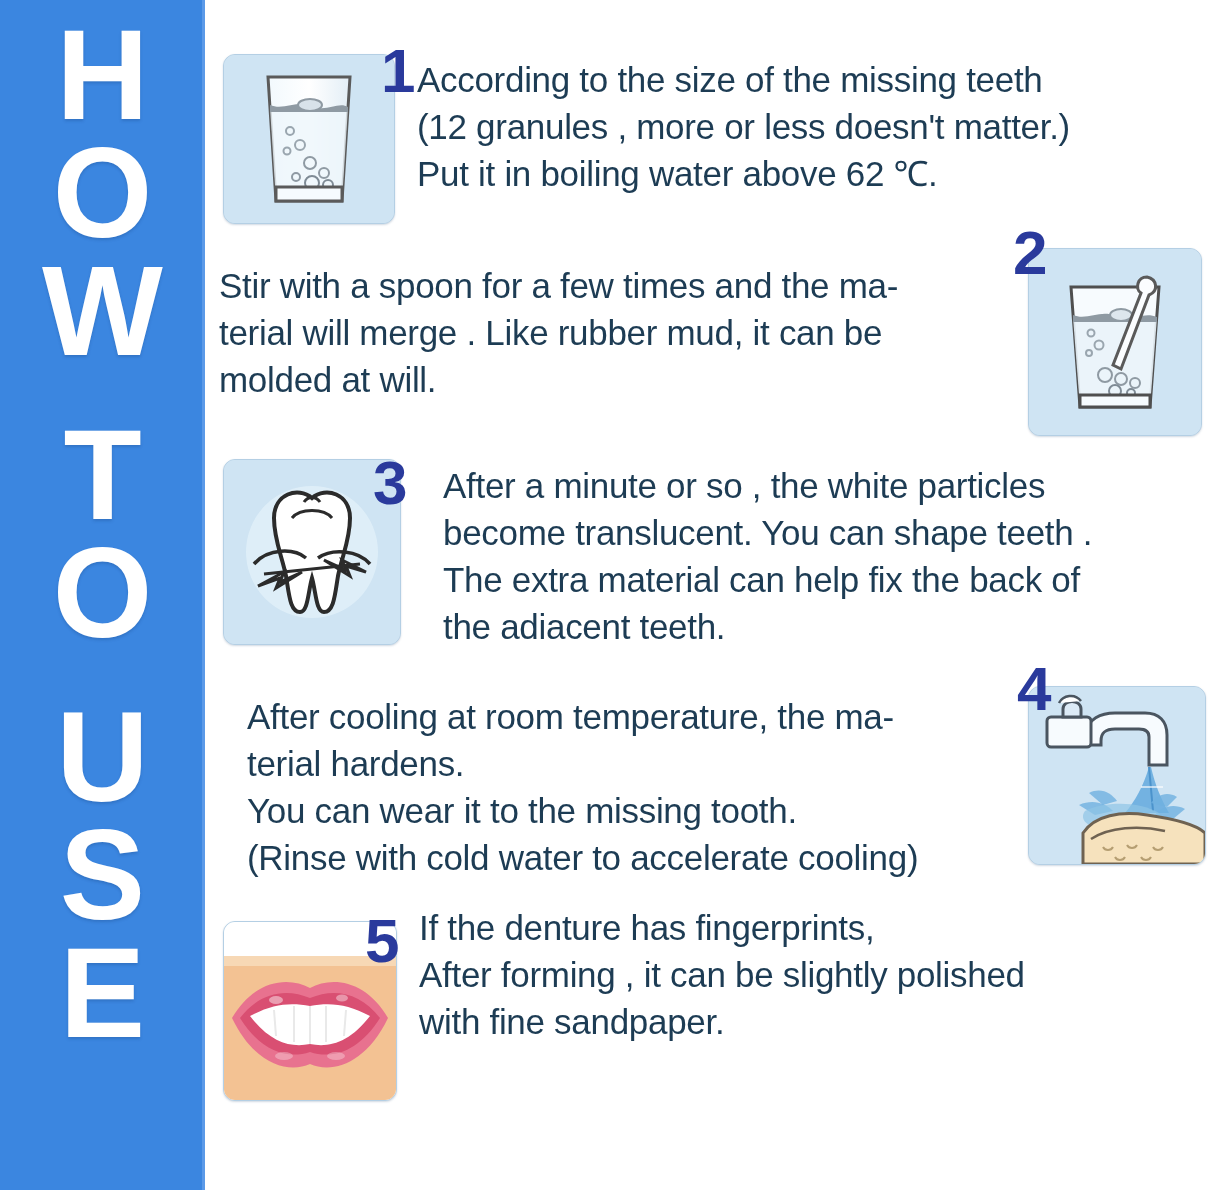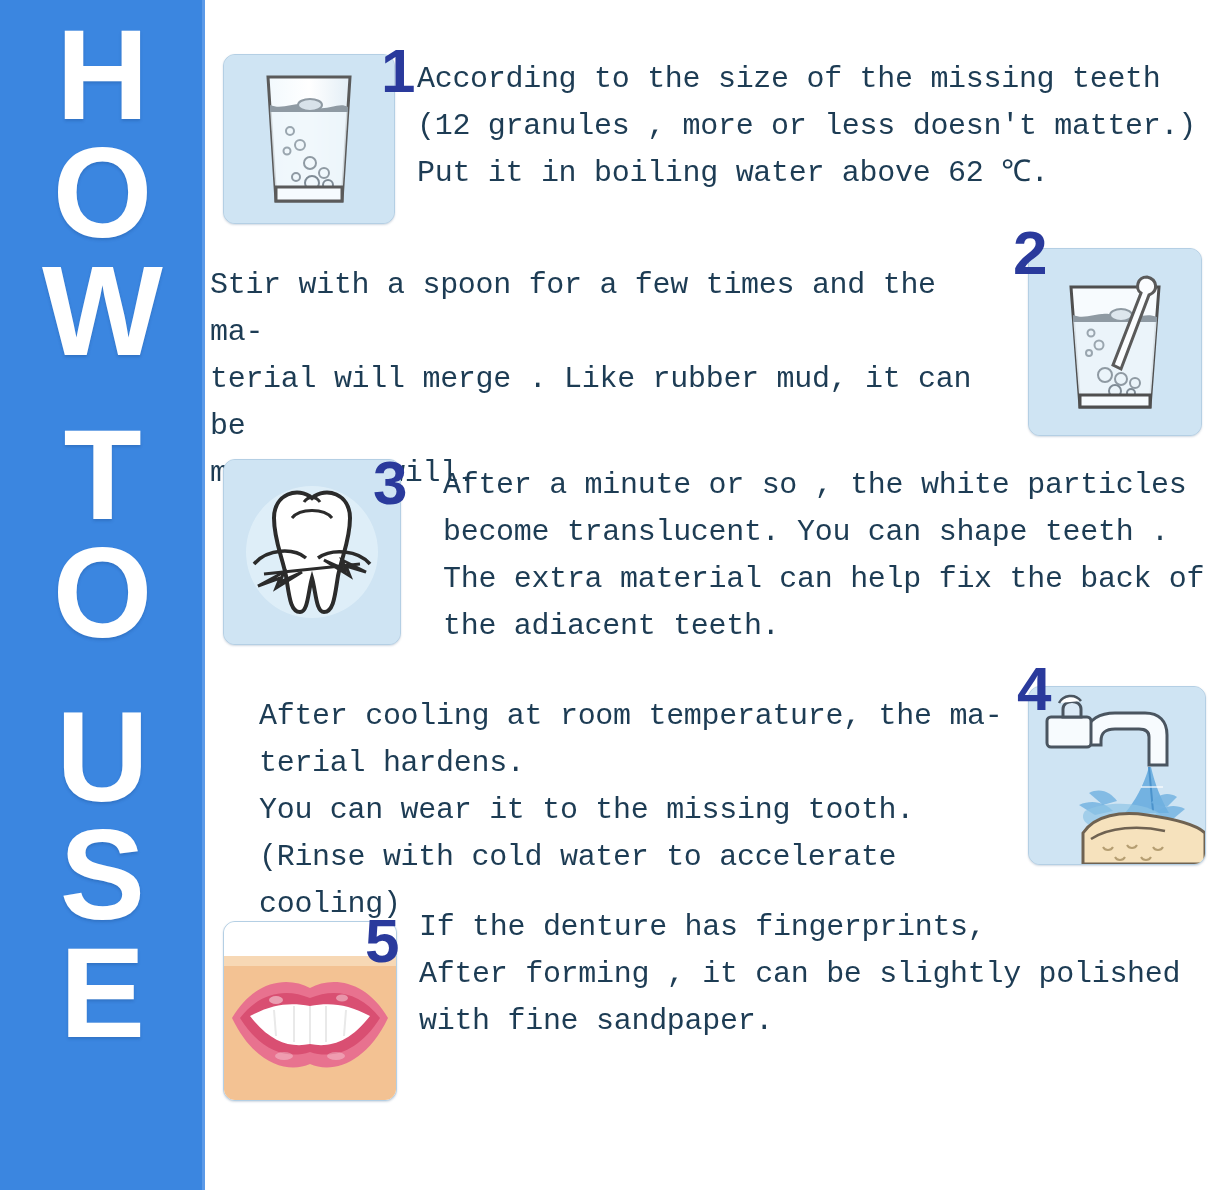--- a/index.html
+++ b/index.html
@@ -86,43 +86,43 @@
     font-size: 62px;
     line-height: 62px;
     z-index: 5;
     user-select: none;
   }
 
   
   .step-text {
     position: absolute;
     color: #1d3c54;
-    font-family: Liberation Mono, monospace;
-    font-size: 30px;
+    font-family: Liberation Sans, sans-serif;
+    font-size: 35px;
     line-height: 47px;
     white-space: pre-line;
     letter-spacing: -0.3px;
   }
 
   
   #step1 .tile      { left: 18px;  top: 54px;  width: 170px; height: 168px; }
   #step1 .step-num  { left: 176px; top: 40px; }
   #step1 .step-text { left: 212px; top: 56px;  width: 790px; }
 
   #step2 .tile      { left: 823px; top: 248px; width: 172px; height: 186px; }
   #step2 .step-num  { left: 808px; top: 222px; }
-  #step2 .step-text { left: 5px;  top: 262px; width: 790px; }
+  #step2 .step-text { left: 14px;  top: 262px; width: 790px; }
 
   #step3 .tile      { left: 18px;  top: 459px; width: 176px; height: 184px; }
   #step3 .step-num  { left: 168px; top: 452px; }
   #step3 .step-text { left: 238px; top: 462px; width: 780px; }
 
   #step4 .tile      { left: 823px; top: 686px; width: 176px; height: 177px; }
   #step4 .step-num  { left: 812px; top: 658px; }
-  #step4 .step-text { left: 54px;  top: 693px; width: 770px; }
+  #step4 .step-text { left: 42px;  top: 693px; width: 770px; }
 
   #step5 .tile      { left: 18px;  top: 921px; width: 172px; height: 178px; }
   #step5 .step-num  { left: 160px; top: 910px; }
   #step5 .step-text { left: 214px; top: 904px; width: 790px; }
 </style>
 </head>
 <body>
 
 <div id="page">
 

